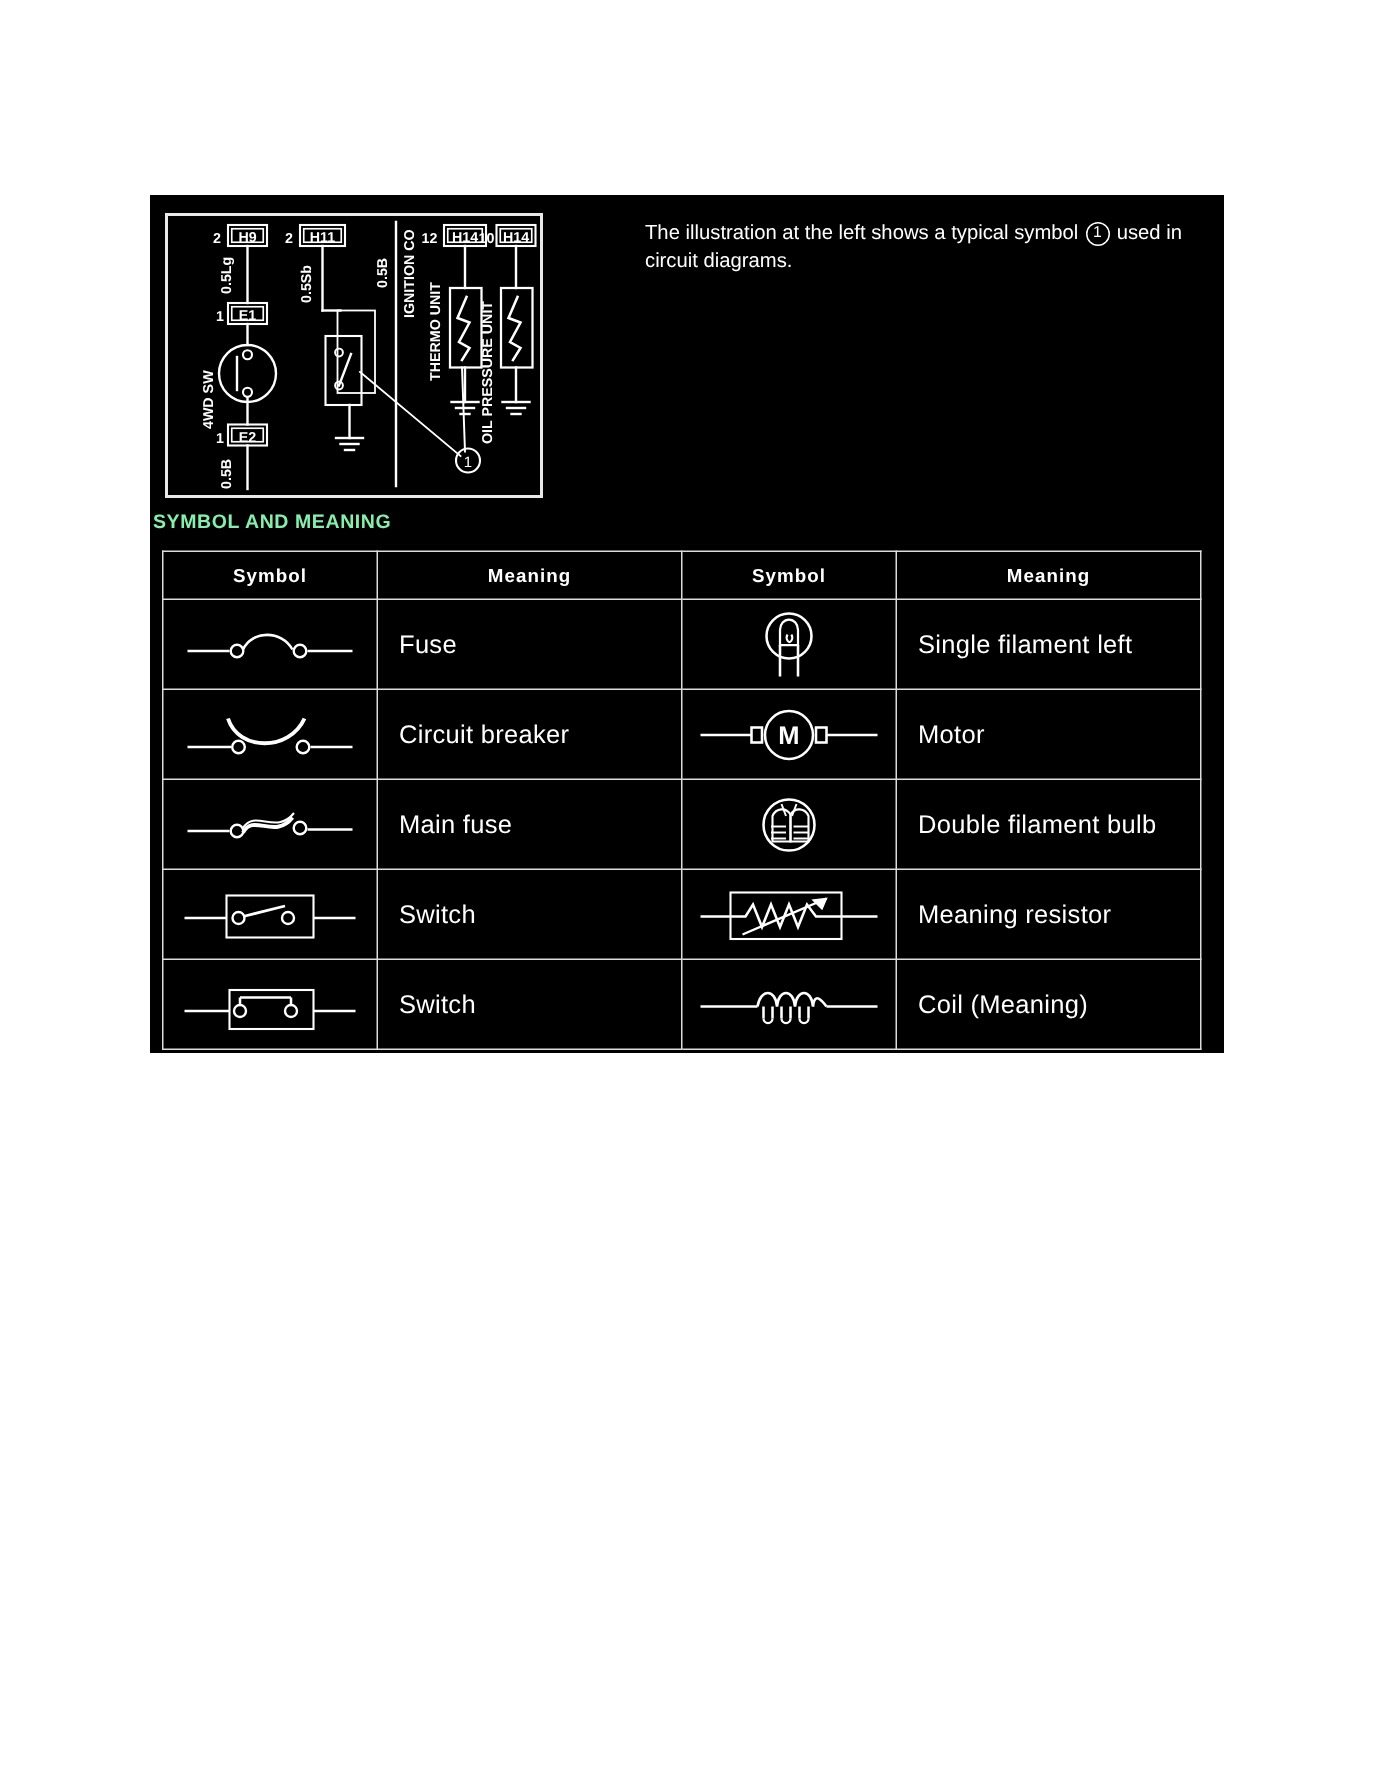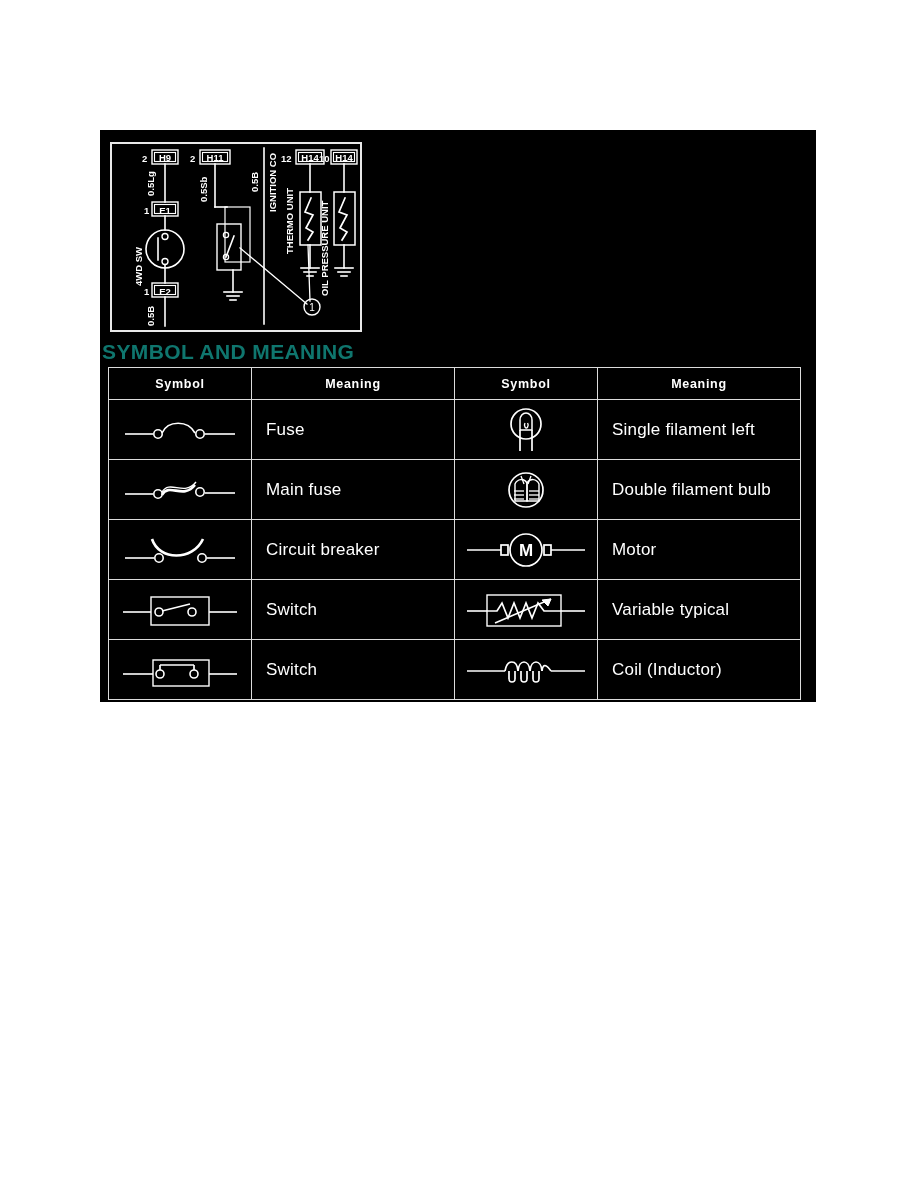--- a/index.html
+++ b/index.html
@@ -75,22 +75,22 @@
     font-size: 10.5px;
     vertical-align: 1px;
     margin: 0 1px;
   }
 
   
   #table-caption {
     position: absolute;
     left: 2px;
     top: 210px;
-    color: #0f766e;
-    font-size: 21px;
+    color: #86efac;
+    font-size: 13px;
     font-weight: bold;
     letter-spacing: 0.4px;
   }
 
   
   #symbol-table {
     position: absolute;
     left: 8px;
     top: 237px;
     width: 692px;
@@ -226,20 +226,25 @@
         <text x="0" y="0" font-size="9.5" transform="translate(164,68) rotate(-90)">IGNITION CO</text>
         <text x="0" y="0" font-size="9.5" transform="translate(181,110) rotate(-90)">THERMO UNIT</text>
         <text x="0" y="0" font-size="9.5" transform="translate(216,152) rotate(-90)">OIL PRESSURE UNIT</text>
 
         <text x="200" y="167" font-size="10" text-anchor="middle" font-weight="normal">1</text>
       </g>
     </svg>
   </div>
 
   <div id="symbols-block">
+    <div id="symbols-para">
+      <span>The illustration at the left shows a typical symbol</span>
+      <span class="inline-circle-num">1</span>
+      <span>used in circuit diagrams.</span>
+    </div>
   </div>
 
   <div id="table-caption">SYMBOL AND MEANING</div>
 
   <table id="symbol-table">
     <colgroup>
       <col class="c-sym">
         <col class="c-mean">
         <col class="c-sym">
         <col class="c-mean">
@@ -272,20 +277,48 @@
             <g stroke="#ffffff" fill="none" stroke-width="1.7">
               <circle cx="30" cy="20" r="15"></circle>
               <path d="M24 16 a6 7 0 0 1 12 0 L36 26 L24 26 Z" stroke-width="1.5"></path>
               <path d="M29 19 a1.8 3 0 1 0 2.6 0" stroke-width="1.4"></path>
               <line x1="24" y1="26" x2="24" y2="47"></line>
               <line x1="36" y1="26" x2="36" y2="47"></line>
             </g>
           </svg>
         </td>
         <td class="mean-cell">Single filament left</td>
+      </tr>
+
+      <tr>
+        <td class="sym-cell">
+          <svg class="sym-svg" width="118" height="34" viewBox="0 0 118 34">
+            <g stroke="#ffffff" fill="none" stroke-width="1.6">
+              <line x1="4" y1="25" x2="33" y2="25"></line>
+              <circle cx="38" cy="25" r="4.2"></circle>
+              <path d="M31 6 C38 28, 72 28, 82 6" stroke-width="2.6"></path>
+              <circle cx="81" cy="25" r="4.2"></circle>
+              <line x1="86" y1="25" x2="114" y2="25"></line>
+            </g>
+          </svg>
+        </td>
+        <td class="mean-cell">Circuit breaker</td>
+        <td class="sym-cell">
+          <svg class="sym-svg" width="122" height="42" viewBox="0 0 122 42">
+            <g stroke="#ffffff" fill="none" stroke-width="1.7">
+              <line x1="2" y1="21" x2="36" y2="21"></line>
+              <rect x="36" y="16" width="7" height="10"></rect>
+              <circle cx="61" cy="21" r="16"></circle>
+              <rect x="79" y="16" width="7" height="10"></rect>
+              <line x1="86" y1="21" x2="120" y2="21"></line>
+            </g>
+            <text x="61" y="27" fill="#ffffff" font-size="17" font-weight="bold" text-anchor="middle" font-family="Liberation Sans, sans-serif">M</text>
+          </svg>
+        </td>
+        <td class="mean-cell">Motor</td>
       </tr>
 
       <tr>
         <td class="sym-cell">
           <svg class="sym-svg" width="118" height="34" viewBox="0 0 118 34">
             <g stroke="#ffffff" fill="none" stroke-width="1.6">
               <line x1="4" y1="21" x2="32" y2="21"></line>
               <circle cx="37" cy="21" r="4.2"></circle>
               <path d="M41 22 C48 9, 62 27, 74 12" stroke-width="2.6"></path>
               <path d="M41 19 C49 6, 63 24, 75 9" stroke-width="1.4"></path>
@@ -310,48 +343,20 @@
               <line x1="25" y1="12" x2="28" y2="20" stroke-width="1.3"></line>
               <line x1="35" y1="12" x2="32" y2="20" stroke-width="1.3"></line>
             </g>
           </svg>
         </td>
         <td class="mean-cell">Double filament bulb</td>
       </tr>
 
       <tr>
         <td class="sym-cell">
-          <svg class="sym-svg" width="118" height="34" viewBox="0 0 118 34">
-            <g stroke="#ffffff" fill="none" stroke-width="1.6">
-              <line x1="4" y1="25" x2="33" y2="25"></line>
-              <circle cx="38" cy="25" r="4.2"></circle>
-              <path d="M31 6 C38 28, 72 28, 82 6" stroke-width="2.6"></path>
-              <circle cx="81" cy="25" r="4.2"></circle>
-              <line x1="86" y1="25" x2="114" y2="25"></line>
-            </g>
-          </svg>
-        </td>
-        <td class="mean-cell">Circuit breaker</td>
-        <td class="sym-cell">
-          <svg class="sym-svg" width="122" height="42" viewBox="0 0 122 42">
-            <g stroke="#ffffff" fill="none" stroke-width="1.7">
-              <line x1="2" y1="21" x2="36" y2="21"></line>
-              <rect x="36" y="16" width="7" height="10"></rect>
-              <circle cx="61" cy="21" r="16"></circle>
-              <rect x="79" y="16" width="7" height="10"></rect>
-              <line x1="86" y1="21" x2="120" y2="21"></line>
-            </g>
-            <text x="61" y="27" fill="#ffffff" font-size="17" font-weight="bold" text-anchor="middle" font-family="Liberation Sans, sans-serif">M</text>
-          </svg>
-        </td>
-        <td class="mean-cell">Motor</td>
-      </tr>
-
-      <tr>
-        <td class="sym-cell">
           <svg class="sym-svg" width="118" height="40" viewBox="0 0 118 40">
             <g stroke="#ffffff" fill="none" stroke-width="1.6">
               <line x1="2" y1="22" x2="30" y2="22"></line>
               <rect x="30" y="7" width="58" height="28" stroke-width="1.4"></rect>
               <circle cx="38" cy="22" r="4"></circle>
               <circle cx="71" cy="22" r="4"></circle>
               <line x1="41" y1="21" x2="69" y2="14" stroke-width="1.8"></line>
               <line x1="88" y1="22" x2="116" y2="22"></line>
             </g>
           </svg>
@@ -362,21 +367,21 @@
             <g stroke="#ffffff" fill="none" stroke-width="1.6">
               <line x1="2" y1="22" x2="22" y2="22"></line>
               <rect x="22" y="6" width="74" height="31" stroke-width="1.4"></rect>
               <polyline points="22,22 32,22 37,14 43,29 49,14 55,29 61,14 67,29 73,14 79,22 96,22" stroke-width="1.7"></polyline>
               <line x1="30" y1="34" x2="86" y2="10" stroke-width="1.6"></line>
               <polygon points="86,10 77,11 83,17" fill="#ffffff" stroke="#ffffff" stroke-width="1"></polygon>
               <line x1="96" y1="22" x2="120" y2="22"></line>
             </g>
           </svg>
         </td>
-        <td class="mean-cell">Variable typical</td>
+        <td class="mean-cell">Meaning resistor</td>
       </tr>
 
       <tr>
         <td class="sym-cell">
           <svg class="sym-svg" width="118" height="40" viewBox="0 0 118 40">
             <g stroke="#ffffff" fill="none" stroke-width="1.6">
               <line x1="2" y1="24" x2="32" y2="24"></line>
               <rect x="32" y="10" width="56" height="26" stroke-width="1.4"></rect>
               <circle cx="39" cy="24" r="4"></circle>
               <circle cx="73" cy="24" r="4"></circle>
@@ -402,19 +407,19 @@
               <line x1="56" y1="18" x2="56" y2="26"></line>
               <line x1="62" y1="18" x2="62" y2="26"></line>
               <line x1="68" y1="18" x2="68" y2="26"></line>
               <line x1="74" y1="18" x2="74" y2="26"></line>
               <path d="M44 26 a3 3 0 0 0 6 0" stroke-width="1.5"></path>
               <path d="M56 26 a3 3 0 0 0 6 0" stroke-width="1.5"></path>
               <path d="M68 26 a3 3 0 0 0 6 0" stroke-width="1.5"></path>
             </g>
           </svg>
         </td>
-        <td class="mean-cell">Coil (Inductor)</td>
+        <td class="mean-cell">Coil (Meaning)</td>
       </tr>
 
     </tbody>
   </table>
 
 </div>
 
 </body></html>

